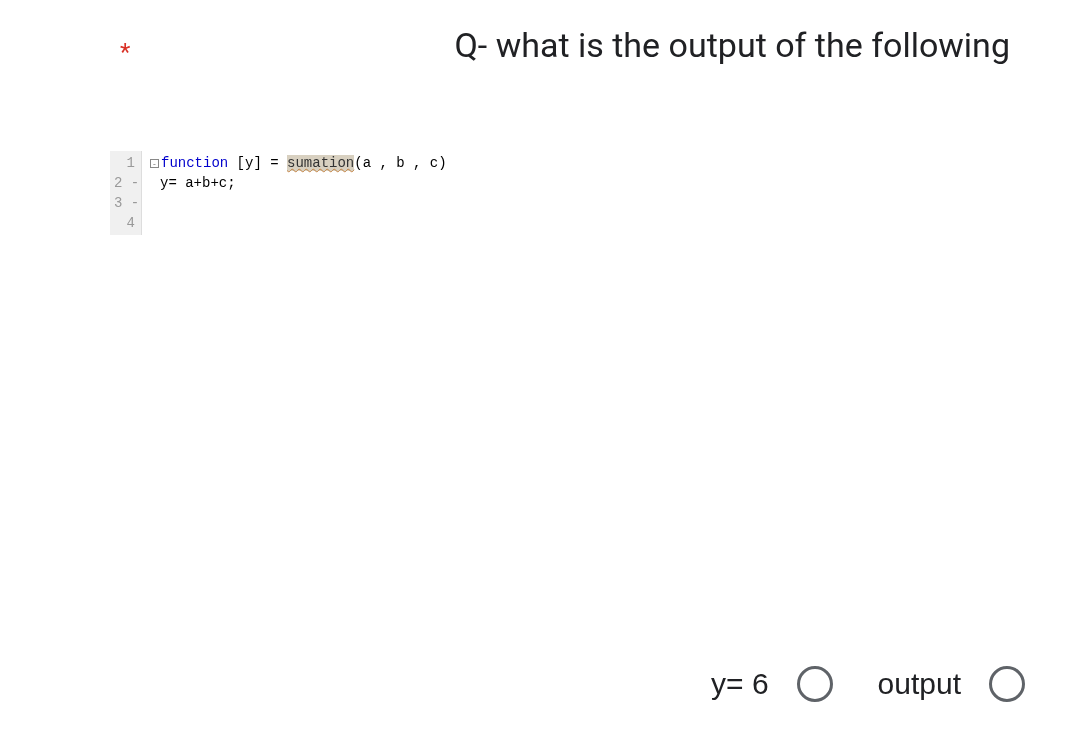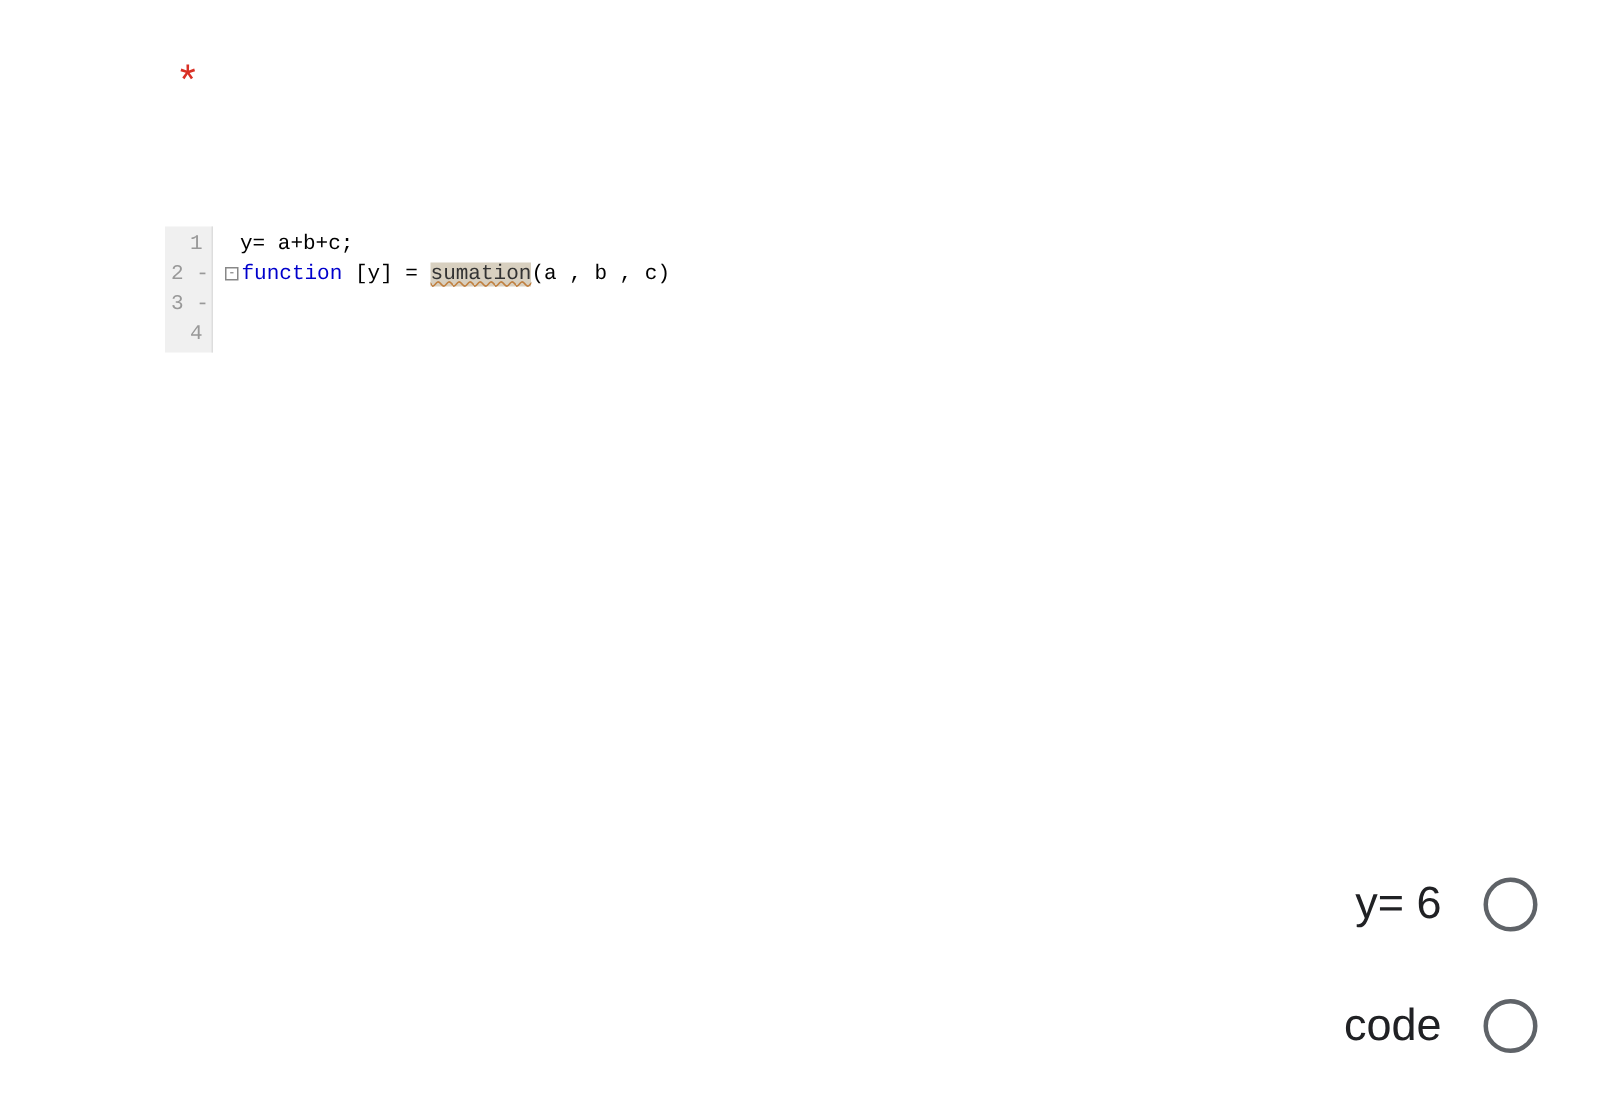--- a/index.html
+++ b/index.html
@@ -87,21 +87,20 @@
       text-decoration-thickness: 1px;
     }
     .plain {
       color: #000;
     }
     .options {
       position: absolute;
       right: 55px;
       bottom: 40px;
       display: flex;
-      flex-direction: column;
       gap: 45px;
       align-items: flex-end;
     }
     .option {
       display: flex;
       align-items: center;
       gap: 28px;
       justify-content: flex-end;
     }
     .option-label {
@@ -122,46 +121,46 @@
       display: inline-block;
       width: 10px;
     }
   </style>
 </head>
 <body>
 
 <div class="question-container">
   <span class="required-marker">*</span>
   <div class="question-text">
-    <br>
+    <span>Q- what is the output of the following</span><br>
   </div>
 </div>
 
 <div class="code-editor">
   <div class="gutter">
     <div class="gutter-line">1</div>
     <div class="gutter-line">2 -</div>
     <div class="gutter-line">3 -</div>
     <div class="gutter-line">4</div>
   </div>
   <div class="code-body">
     <div class="code-line">
-      <span class="bracket-line">&nbsp;</span><span class="plain">y= a+b+c;</span>
+      <span class="fold-box">-</span><span class="kw">function</span><span class="plain"> [y] = </span><span class="fn-name">sumation</span><span class="plain">(a , b , c)</span>
     </div>
     <div class="code-line">
-      <span class="fold-box">-</span><span class="kw">function</span><span class="plain"> [y] = </span><span class="fn-name">sumation</span><span class="plain">(a , b , c)</span>
+      <span class="bracket-line">&nbsp;</span><span class="plain">y= a+b+c;</span>
     </div>
     <div class="code-line">
       <span class="plain"></span>
     </div>
   </div>
 </div>
 
 <div class="options">
   <div class="option">
     <span class="option-label">y= 6</span>
     <span class="radio"></span>
   </div>
   <div class="option">
-    <span class="option-label">code</span>
+    <span class="option-label">output</span>
     <span class="radio"></span>
   </div>
 </div>
 
 </body></html>

